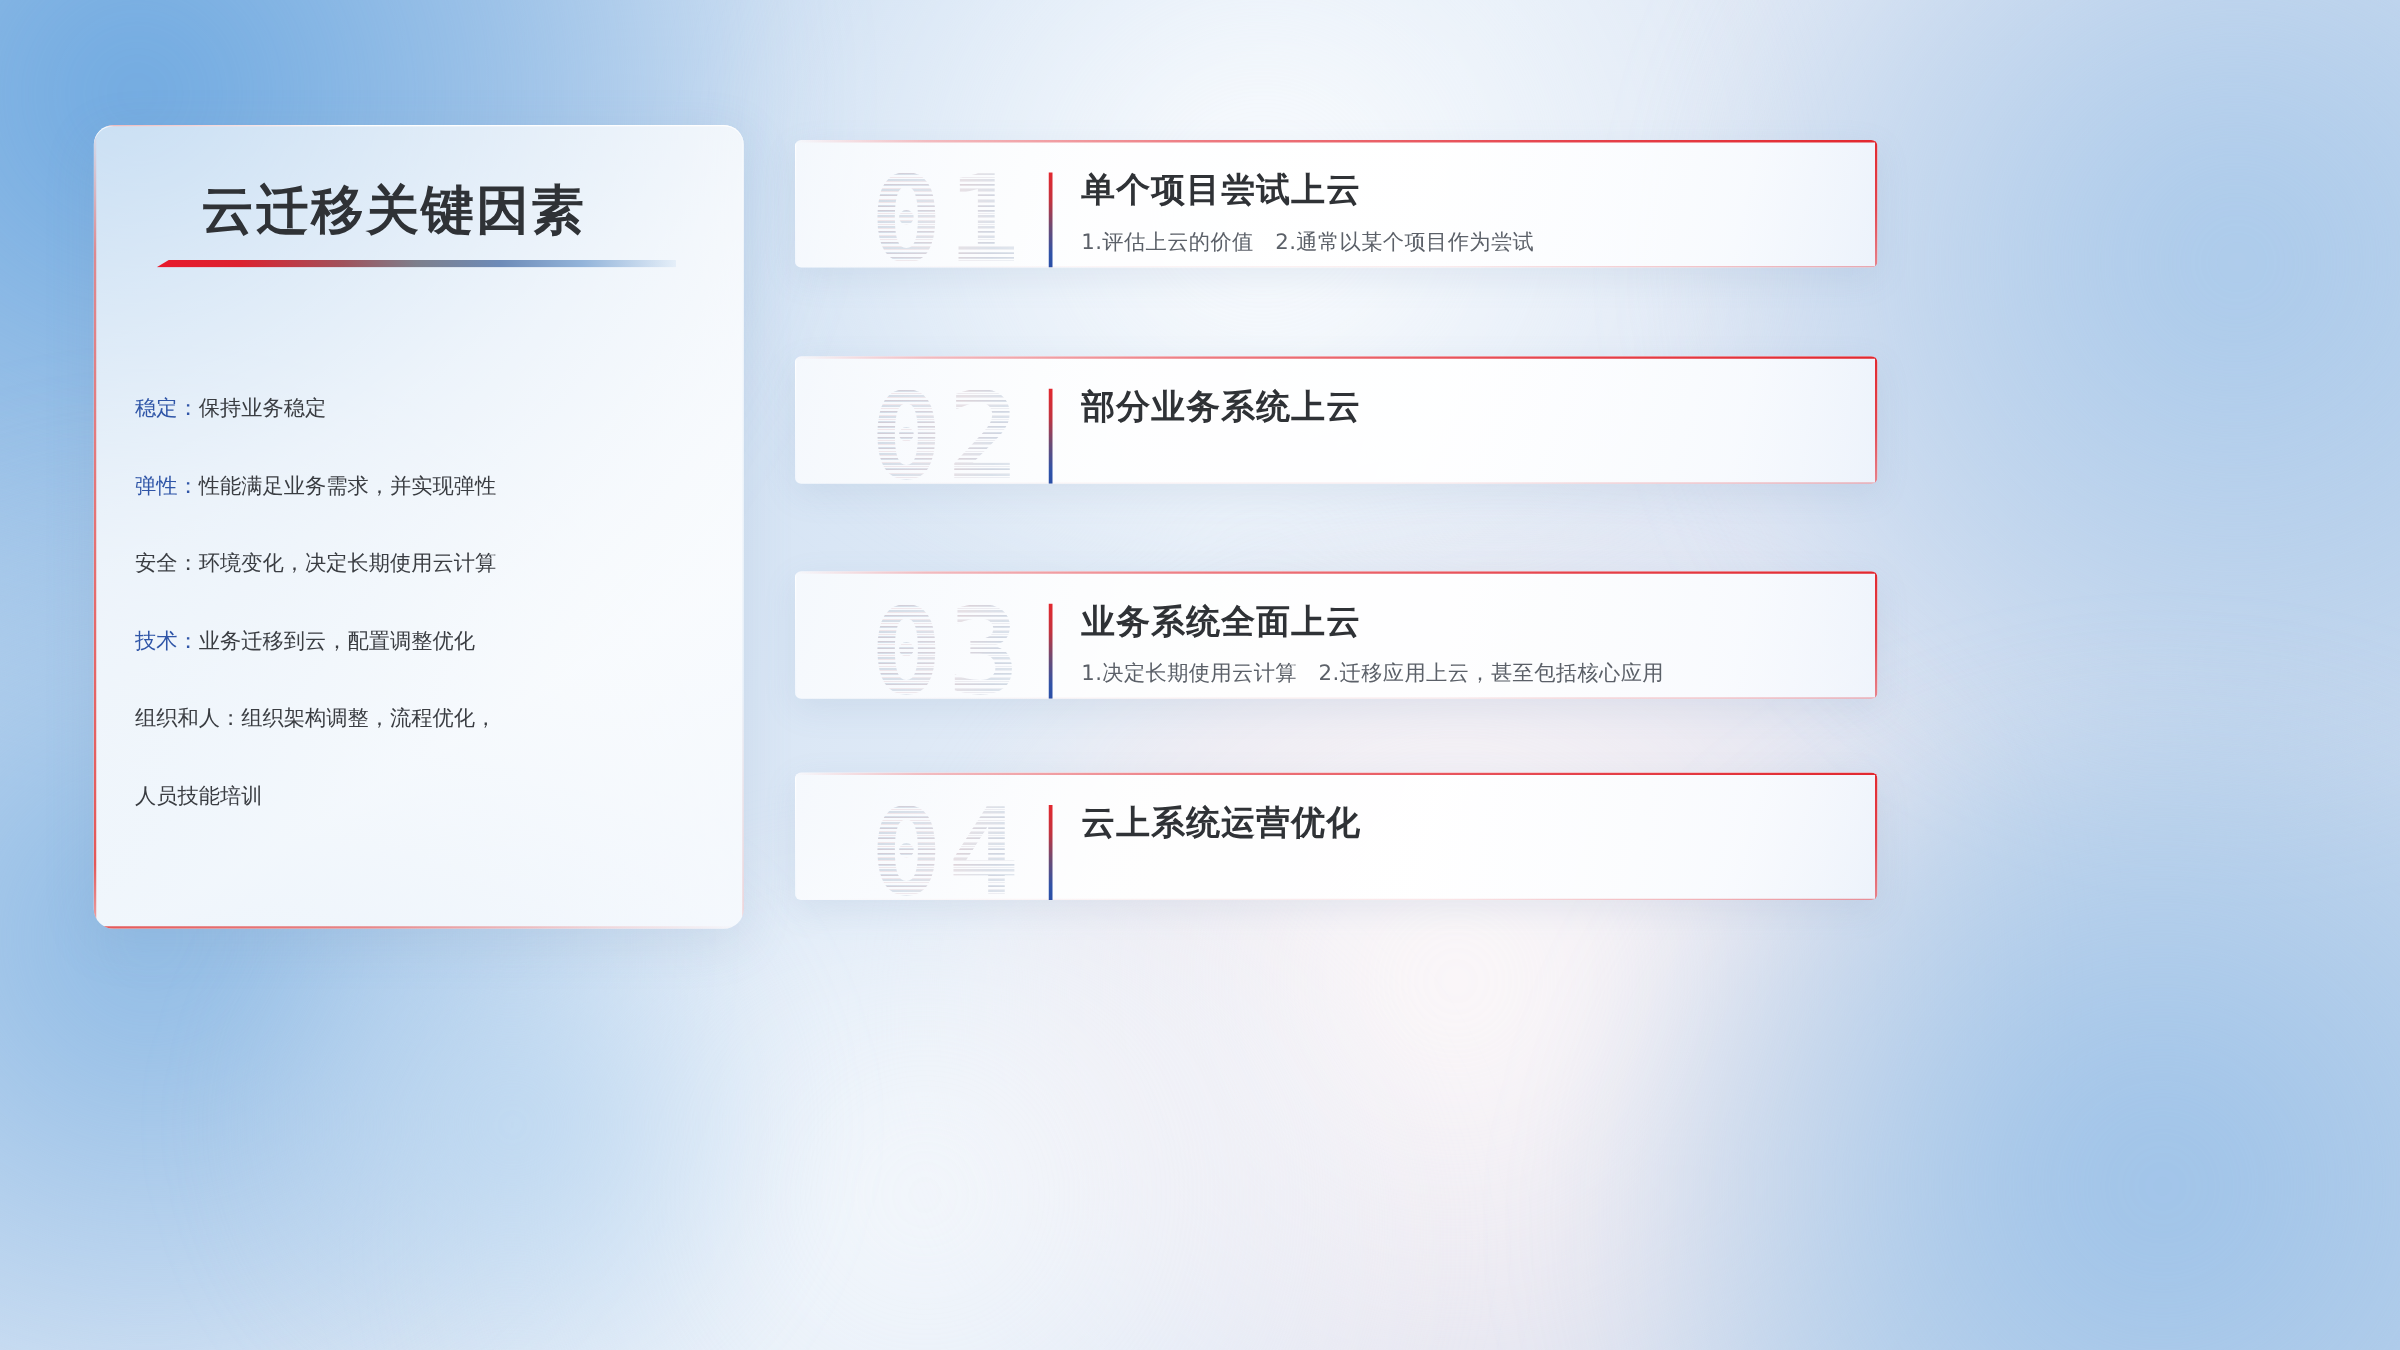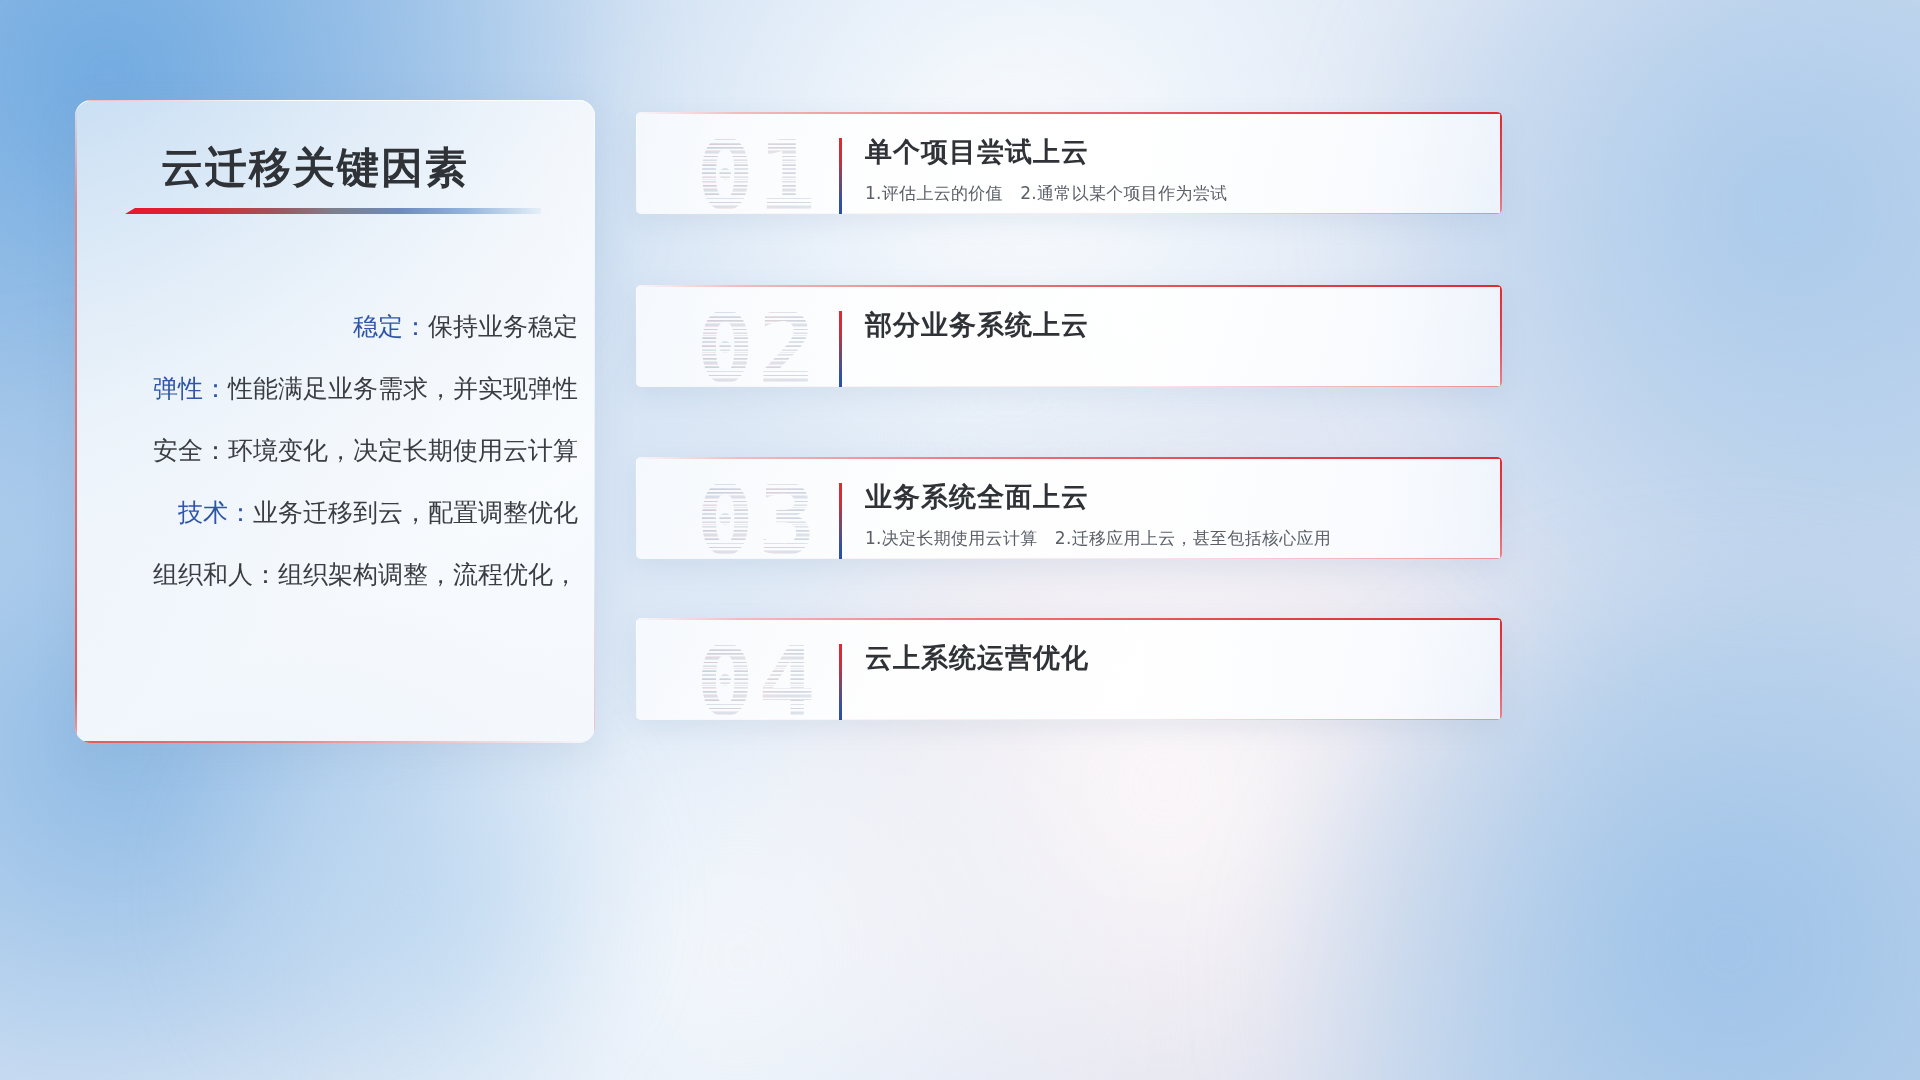--- a/index.html
+++ b/index.html
@@ -66,23 +66,22 @@
   }
   #title-rule{
     position:absolute;left:50px;top:108px;width:416px;height:6px;
     background:linear-gradient(90deg,#e8192c 0%,#dc2230 16%,#a0525c 36%,#7d7f8c 50%,#6d8bb8 66%,#93b4da 82%,rgba(190,215,240,.25) 100%);
     clip-path:polygon(10px 0,100% 0,100% 100%,0 100%);
     border-radius:1px;
   }
 
   #left-list{position:absolute;left:33px;top:196px;width:470px;}
   .lrow{
-    font-size:25px;line-height:62px;color:#3a3d42;white-space:nowrap;
+    font-size:17px;line-height:62px;color:#3a3d42;white-space:nowrap;
     font-family:"DejaVu Sans","Liberation Sans",sans-serif;
-    text-align:right;
   }
   .lrow .lbl{color:#2f55a7;}
   .lrow .lbl.dark{color:#3a3d42;}
 
   
   .rcard{
     position:absolute;left:636px;width:866px;height:102px;
     border-radius:5px;
     background:linear-gradient(105deg,rgba(252,253,255,.80) 0%,rgba(255,255,255,.93) 30%,rgba(255,255,255,.97) 58%,rgba(250,252,255,.92) 86%,rgba(244,248,254,.82) 100%);
     box-shadow:0 8px 26px rgba(110,140,180,.13);
@@ -167,20 +166,23 @@
       </div>
       <div class="lrow">
         <span class="lbl dark">安全：</span><span>环境变化，决定长期使用云计算</span>
       </div>
       <div class="lrow">
         <span class="lbl">技术：</span><span>业务迁移到云，配置调整优化</span>
       </div>
       <div class="lrow">
         <span class="lbl dark">组织和人：</span><span>组织架构调整，流程优化，</span>
       </div>
+      <div class="lrow">
+        <span class="lbl dark"></span><span>人员技能培训</span>
+      </div>
     </div>
   </div>
 
   <div class="rcard" style="top:112px;">
     <div class="topline"></div>
     <div class="rightline"></div>
     <div class="botline"></div>
     <div class="leftedge"></div>
     <div class="ghostnum">
         <span class="gn">01</span>

